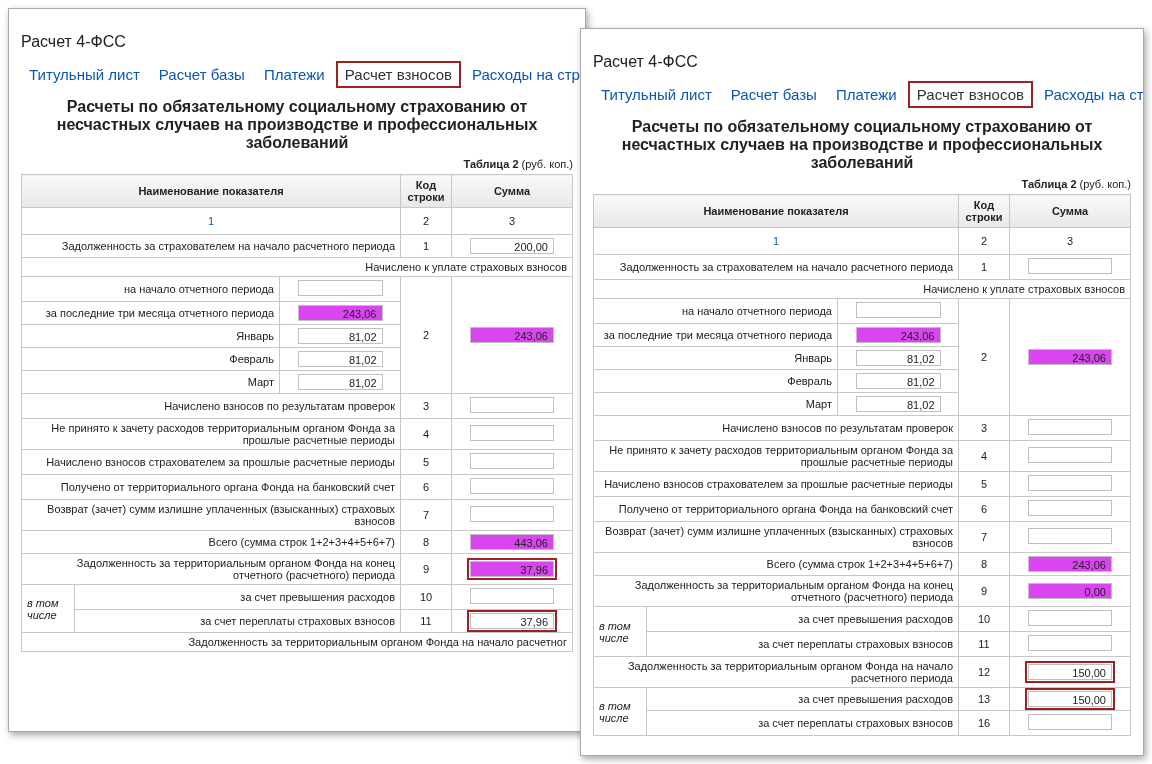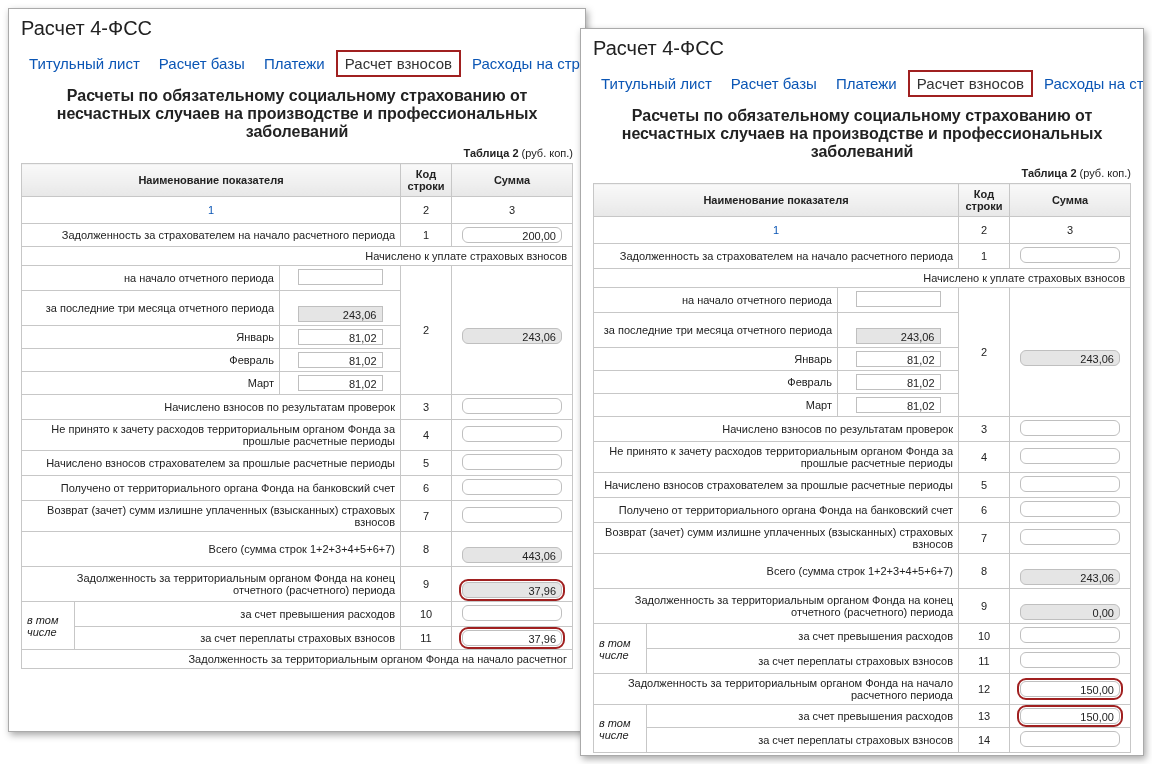--- a/index.html
+++ b/index.html
@@ -34,23 +34,23 @@
     top: 28px;
     width: 562px;
     height: 726px;
     z-index: 2;
     overflow:hidden;
   }
   .card-inner {
     padding: 8px 12px 8px 12px;
   }
   h2.page-title {
-    font-size: 20px;
+    font-size: 16px;
     font-weight: normal;
-    margin: 0 0 10px 0;
+    margin: 16px 0 10px 0;
   }
   .tabs {
     margin-bottom: 10px;
     white-space: nowrap;
   }
   .tab {
     display: inline-block;
     color: #0b56b5;
     font-size: 15px;
     padding: 4px 8px;
@@ -101,22 +101,22 @@
     border:1px solid #bfbfbf;
     background:#fff;
     height:16px;
     line-height:16px;
     padding:0 5px;
     text-align:right;
     font-size:11px;
     box-sizing:border-box;
   }
   .w85 { width:85px; }
-  .w100{ width:100px;border-radius:6px; }
-  .field.blue { background:#e5e5e5;margin-top:12px; }
+  .w100{ width:84px; }
+  .field.blue { background:#d946ef; }
   .field.hl {
     outline:2px solid #a02020;
     outline-offset:1px;
   }
   .thinrow td { height:20px; }
 </style>
 </head>
 <body>
 
 <div class="stage">
@@ -339,21 +339,21 @@
      <td class="sum-col"><span class="field w100 hl">150,00</span></td>
    </tr>
    <tr>
      <td class="vlabel" rowspan="2">в том числе</td>
      <td class="label-col" colspan="2">за счет превышения расходов</td>
      <td class="code-col">13</td>
      <td class="sum-col"><span class="field w100 hl">150,00</span></td>
    </tr>
    <tr>
      <td class="label-col" colspan="2">за счет переплаты страховых взносов</td>
-     <td class="code-col">14</td>
+     <td class="code-col">16</td>
      <td class="sum-col"><span class="field w100"></span></td>
    </tr>
   </tbody>
         </table>
  </div>
 </div>
 
 </div>
 
 </body></html>

